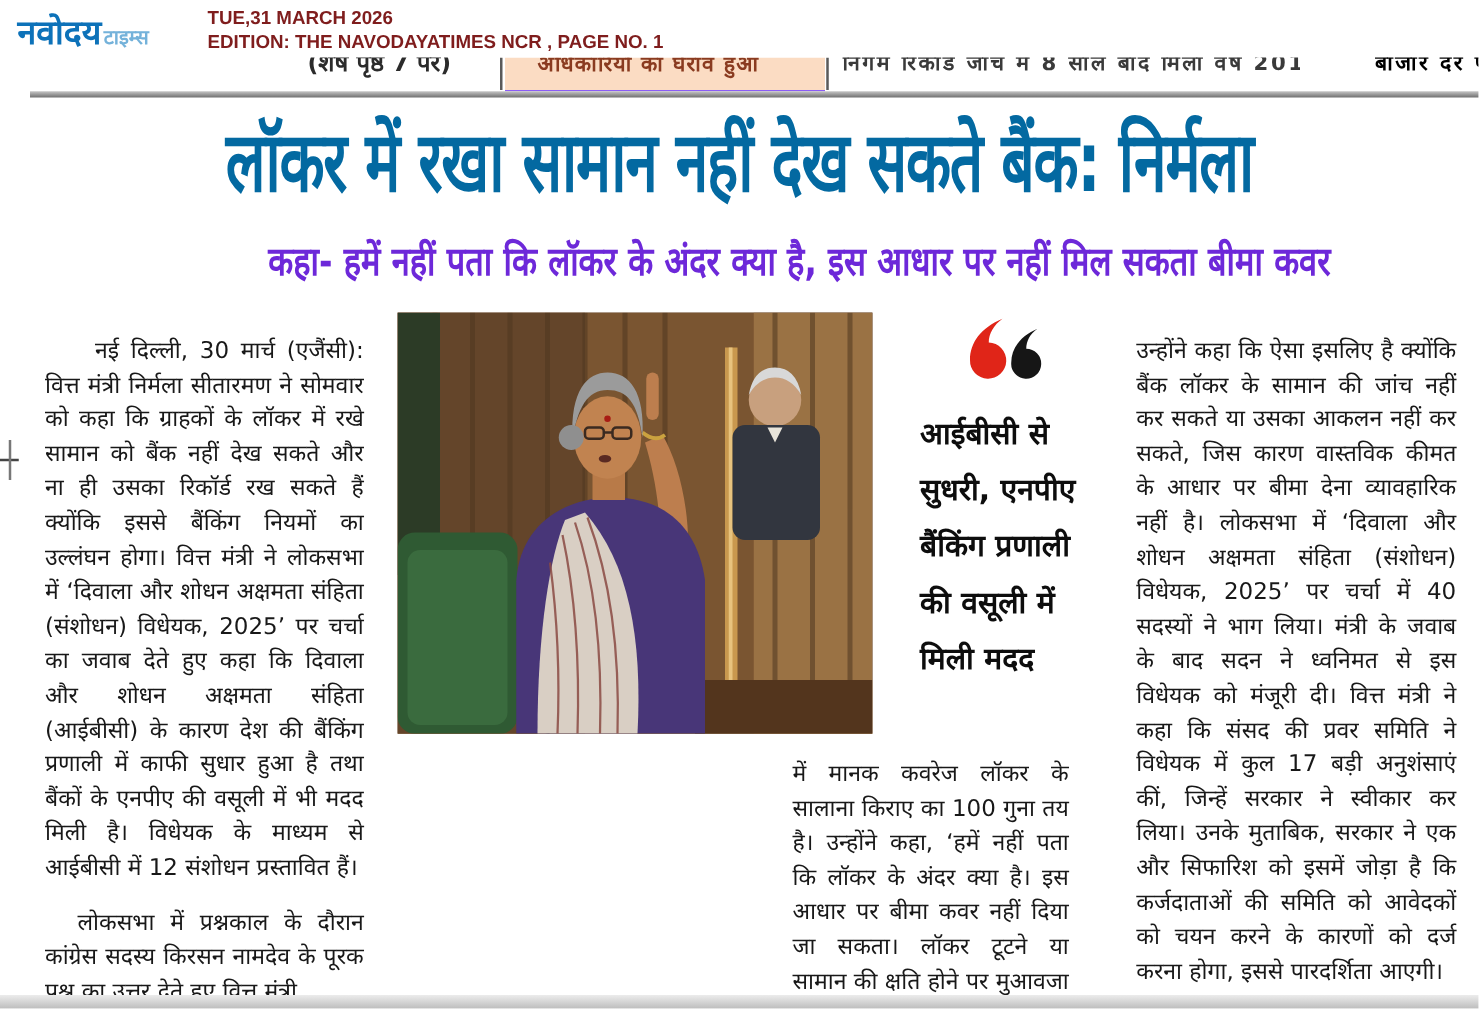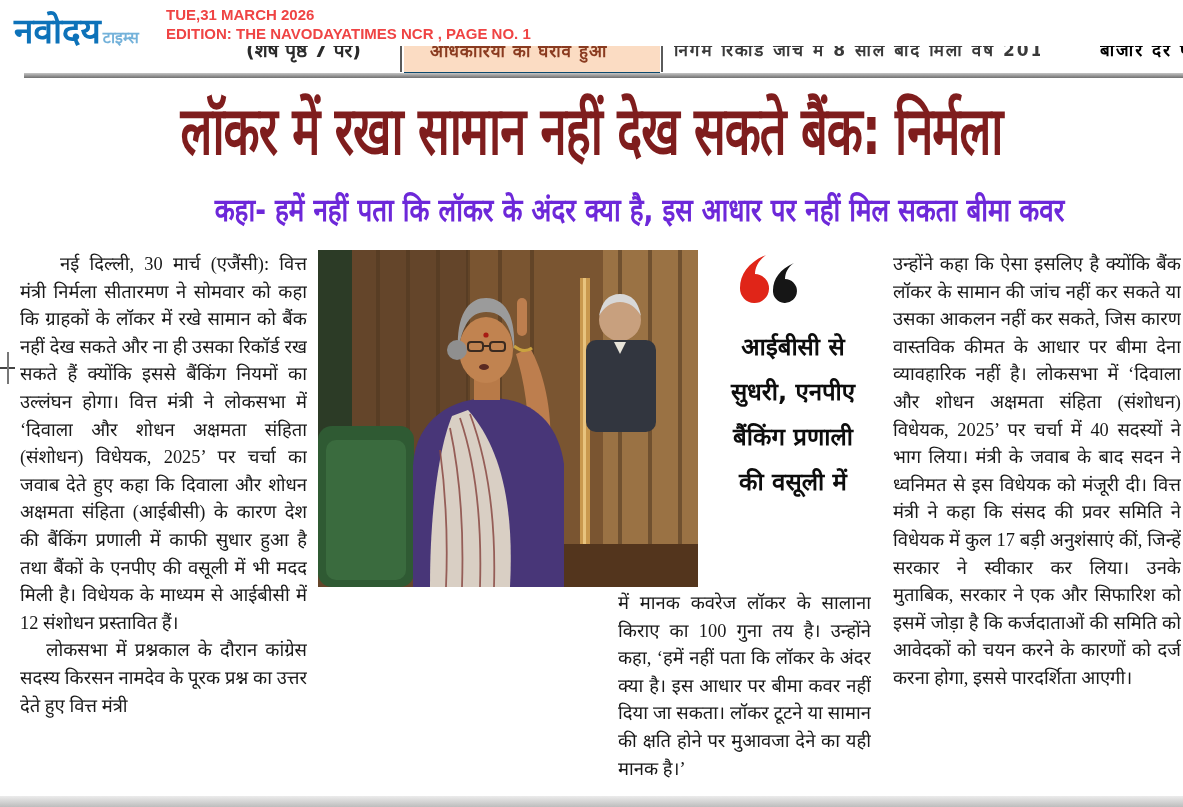--- a/index.html
+++ b/index.html
@@ -2,68 +2,68 @@
 <html><head>
 <meta charset="utf-8">
 <style>
   html,body{margin:0;padding:0;background:#fff;}
   .page{position:relative;width:1183px;height:807px;background:#ffffff;overflow:hidden;
         font-family:"DejaVu Sans","Liberation Sans",sans-serif;color:#111;}
 
   
   .masthead{position:absolute;top:0;left:0;width:100%;height:46px;background:#fff;}
   .logo{position:absolute;left:14px;top:6px;white-space:nowrap;}
-  .logo-main{font-size:35px;font-weight:800;color:#0d72b9;}
+  .logo-main{font-size:27px;font-weight:800;color:#0d72b9;}
   .logo-sub{font-size:16px;font-weight:600;color:#74b2da;margin-left:2px;}
   .meta{position:absolute;left:166px;top:5px;font-family:"Liberation Sans",sans-serif;
-        font-weight:700;font-size:15px;line-height:19px;color:#ef4444;}
+        font-weight:700;font-size:15px;line-height:19px;color:#7f1d1d;}
 
   
   .strip{position:absolute;top:46px;left:0;width:100%;height:27px;overflow:hidden;background:#fff;}
   .frag{position:absolute;top:-9px;font-weight:700;font-size:19px;color:#2b2b2b;white-space:nowrap;}
   .frag-left{left:246px;}
   .peach{position:absolute;left:404px;top:0;width:256px;height:26px;background:#fbdcc3;overflow:hidden;
-         border-bottom:2px solid #0c4a6e;}
+         border-bottom:2px solid #8b5cf6;}
   .peach .frag{left:26px;top:-7px;color:#8a3b20;font-size:17px;letter-spacing:1px;}
   .vdiv{position:absolute;top:0;height:26px;width:2px;background:#5a5a5a;}
   .vdiv1{left:400px;}
   .vdiv2{left:661px;}
   .frag-mid{left:674px;top:-8px;font-size:17px;color:#3a3a3a;letter-spacing:2px;max-width:366px;overflow:hidden;}
   .frag-right{left:1052px;top:-8px;font-size:17px;color:#000000;letter-spacing:2px;max-width:130px;overflow:hidden;margin-left:48px;}
   .rule{position:absolute;top:73px;left:24px;right:0;height:5px;
         background:linear-gradient(#c6c6c6,#6f6f6f);}
 
   
   .cropmark-h{position:absolute;left:0;top:367px;width:15px;height:2px;background:#444;}
   .cropmark-v{position:absolute;left:7px;top:352px;width:2px;height:32px;background:#777;}
 
   
   .headline{position:absolute;top:94px;left:0;width:100%;height:92px;margin:0;text-align:center;
-            font-size:47px;font-weight:800;color:#7f1d1d;white-space:nowrap;line-height:78px;}
+            font-size:47px;font-weight:800;color:#0369a1;white-space:nowrap;line-height:78px;}
   .headline span{display:inline-block;transform:scaleY(1.42);transform-origin:center 55%;letter-spacing:-1px;}
   .subheadline{position:absolute;top:188px;left:0;width:100%;height:50px;margin:0;text-align:center;
             font-size:26px;font-weight:700;color:#6d28d9;white-space:nowrap;line-height:46px;padding-left:48px;}
   .subheadline span{display:inline-block;transform:scaleY(1.22);transform-origin:center 55%;}
 
   
   .col{position:absolute;text-align:justify;font-size:18.4px;line-height:27.6px;color:#181818;}
-  .col p{margin:0;font-family:Liberation Serif, serif;}
+  .col p{margin:16px;}
   .col1{left:20px;top:251px;width:287px;height:552px;overflow:hidden;}
   .col1 .p1{text-indent:40px;}
   .col1 .p2{text-indent:26px;}
   .col2{left:318px;top:590px;width:292px;height:214px;overflow:hidden;}
   .col3{left:618px;top:590px;width:253px;height:214px;overflow:hidden;}
   .col4{left:893px;top:251px;width:288px;height:552px;overflow:hidden;}
 
   
   .photo{position:absolute;left:318px;top:250px;width:380px;height:337px;overflow:hidden;background:#6b4a2c;}
   .photo svg{display:block;width:100%;height:100%;}
 
   
-  .pullquote{position:absolute;left:700px;top:250px;width:186px;height:336px;text-align:center;}
+  .pullquote{position:absolute;left:736px;top:250px;width:186px;height:336px;text-align:left;}
   .qmark{display:block;width:72px;height:62px;margin:3px 0 0 32px;}
   .qlines{margin-top:10px;font-size:24px;font-weight:700;line-height:45px;color:#0d0d0d;white-space:nowrap;}
 
   
   .pagebottom{position:absolute;top:796px;left:0;width:100%;height:11px;
               background:linear-gradient(#ececec,#bdbdbd);}
 </style>
 </head>
 <body>
 
@@ -178,20 +178,21 @@
   <div class="pullquote">
     <svg class="qmark" viewBox="0 0 72 62">
       <path d="M34 2 C17 9 8 21 8 35 A14.5 14.5 0 1 0 23 21 C23 14 27 7 34 2 Z" fill="#e02518"></path>
       <path d="M62 10 C48 16 41 26 41 37 A12 12 0 1 0 53 26 C53 20 56 14 62 10 Z" fill="#161616"></path>
     </svg>
     <div class="qlines">
       <div>आईबीसी से</div>
       <div>सुधरी, एनपीए</div>
       <div>बैंकिंग प्रणाली</div>
       <div>की वसूली में</div>
+      <div>मिली मदद</div>
     </div>
   </div>
 
   <div class="col col3">
     <p>में मानक कवरेज लॉकर के सालाना किराए का 100 गुना तय है। उन्होंने कहा, ‘हमें नहीं पता कि लॉकर के अंदर क्या है। इस आधार पर बीमा कवर नहीं दिया जा सकता। लॉकर टूटने या सामान की क्षति होने पर मुआवजा देने का यही मानक है।’</p>
   </div>
   <div class="col col4">
     <p>उन्होंने कहा कि ऐसा इसलिए है क्योंकि बैंक लॉकर के सामान की जांच नहीं कर सकते या उसका आकलन नहीं कर सकते, जिस कारण वास्तविक कीमत के आधार पर बीमा देना व्यावहारिक नहीं है। लोकसभा में ‘दिवाला और शोधन अक्षमता संहिता (संशोधन) विधेयक, 2025’ पर चर्चा में 40 सदस्यों ने भाग लिया। मंत्री के जवाब के बाद सदन ने ध्वनिमत से इस विधेयक को मंजूरी दी। वित्त मंत्री ने कहा कि संसद की प्रवर समिति ने विधेयक में कुल 17 बड़ी अनुशंसाएं कीं, जिन्हें सरकार ने स्वीकार कर लिया। उनके मुताबिक, सरकार ने एक और सिफारिश को इसमें जोड़ा है कि कर्जदाताओं की समिति को आवेदकों को चयन करने के कारणों को दर्ज करना होगा, इससे पारदर्शिता आएगी।</p>
   </div>
 

